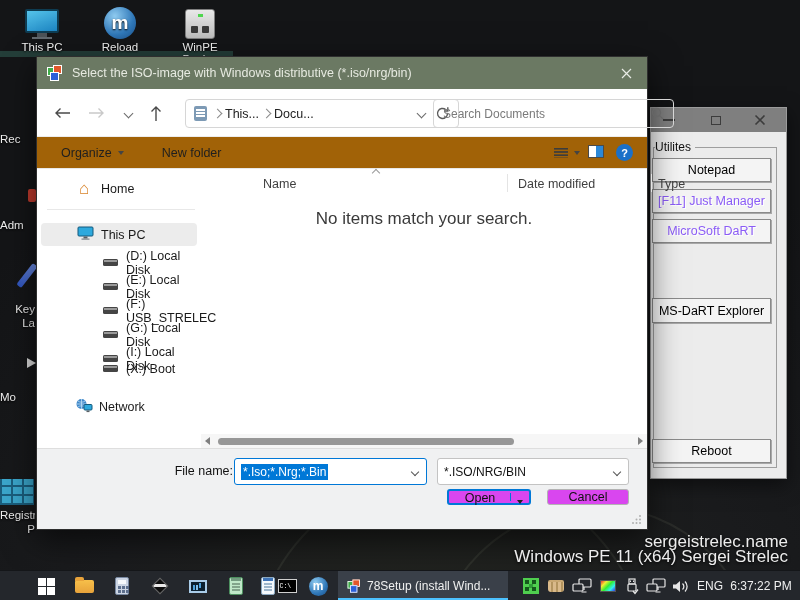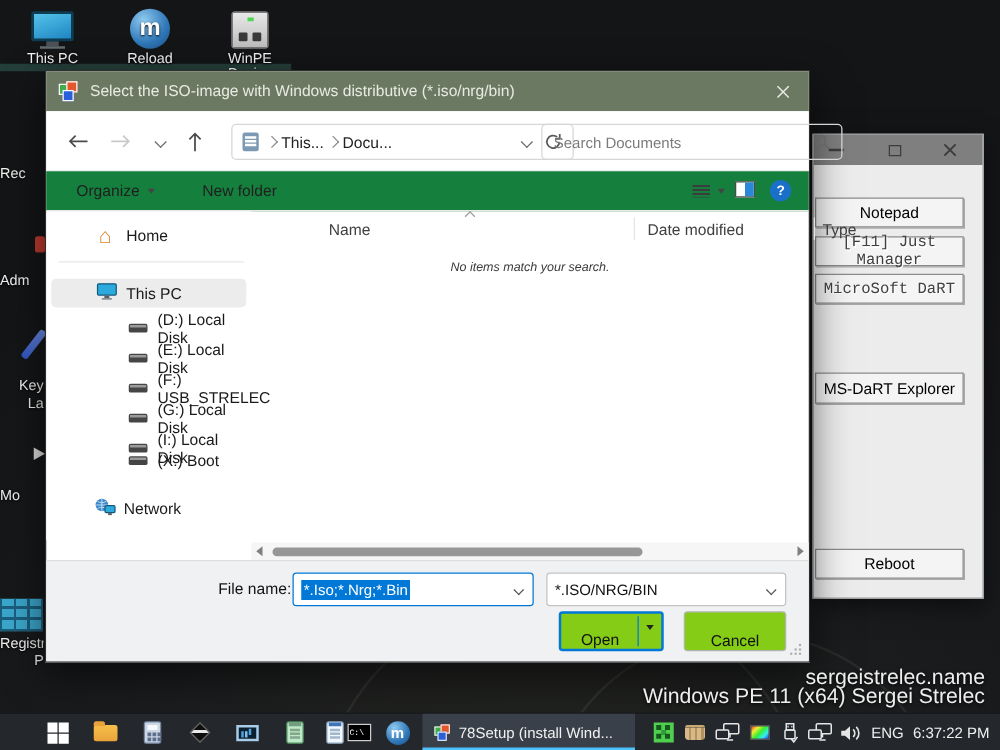--- a/index.html
+++ b/index.html
@@ -54,21 +54,21 @@
   .doc-ic { width:13px; height:15px; background:#7d9ab5; border-radius:2px; position:relative; margin-right:7px; flex:0 0 auto;}
   .doc-ic::after { content:""; position:absolute; left:2px; top:3px; width:9px; height:1.5px; background:#fff;
                    box-shadow:0 3px 0 #fff, 0 6px 0 #fff; }
   .crumb { padding:0 4px; white-space:nowrap; }
   .searchbox { position:absolute; left:396px; top:10px; width:241px; height:29px; border:1px solid #d6d6d6;
                border-radius:4px; display:flex; align-items:center; padding:0 9px; }
   .searchbox input { border:none; outline:none; flex:1; font-size:12px; color:#333;
                      font-family:"Liberation Sans",sans-serif; background:transparent; }
   .searchbox input::placeholder { color:#7a7a7a; }
 
-  .toolrow { position:absolute; left:0; top:80px; right:0; height:32px; background:#15803d;
+  .toolrow { position:absolute; left:0; top:80px; right:0; height:32px; background:#a16207;
              border-bottom:1px solid #e8e8e8; display:flex; align-items:center; font-size:12.5px; color:#1f1f1f; }
   .tri-down { display:inline-block; width:0; height:0; border-left:3.5px solid transparent;
               border-right:3.5px solid transparent; border-top:4.5px solid #444; margin-left:6px; }
   .viewlines { display:inline-block; width:14px; height:10px;
                background:linear-gradient(#3c3c3c 1.6px, transparent 1.6px);
                background-size:14px 3.2px; }
   .panesq { display:inline-block; width:16px; height:13px; border:1px solid #4a4a4a; position:relative; background:#fff; }
   .panesq::after { content:""; position:absolute; right:0; top:0; bottom:0; width:7px; background:#2b88d8; }
   .helpc { width:17px; height:17px; border-radius:50%; background:#1a70c8; color:#fff; font-size:11px;
            font-weight:bold; display:flex; align-items:center; justify-content:center; }
@@ -80,51 +80,51 @@
   .chev.up { transform:rotate(-135deg); }
 
   .sidebar { position:absolute; left:0; top:112px; width:164px; bottom:97px; background:#fff; font-size:12.5px; color:#1a1a1a; }
   .siderow { position:absolute; left:4px; right:4px; height:23px; display:flex; align-items:center; border-radius:4px; }
   .siderow.sel { background:#ececec; }
   .drive-ic { width:15px; height:7px; background:#454545; border-radius:1.5px; position:relative; flex:0 0 auto; }
   .drive-ic::after { content:""; position:absolute; left:1px; top:1px; right:1px; height:1.5px; background:#9a9a9a; }
 
   .listhead { position:absolute; left:164px; top:112px; right:0; height:28px; font-size:12.5px; color:#3f3f3f; }
   .vline { position:absolute; width:1px; background:#e4e4e4; }
-  .emptymsg { position:absolute; left:164px; right:0; top:152px; text-align:center; font-size:10px; color:#3a3a3a;font-style:italic; }
+  .emptymsg { position:absolute; left:164px; right:0; top:152px; text-align:center; font-size:17px; color:#3a3a3a; }
 
   .hscroll { position:absolute; left:164px; right:0; top:377px; height:14px; background:#f6f6f6;
              display:flex; align-items:center; }
   .scr-arrow { width:0; height:0; border-top:4px solid transparent; border-bottom:4px solid transparent; }
   .scr-thumb { position:absolute; left:17px; width:296px; height:7px; background:#979797; border-radius:3.5px; top:3.5px; }
 
   .dfooter { position:absolute; left:0; right:0; top:391px; bottom:0; background:#f0f1f2; border-top:1px solid #dedede;
              font-size:12.5px; color:#111; }
   .combo { position:absolute; height:27px; background:#fff; border-radius:3px; display:flex; align-items:center;
            padding:0 6px; font-size:12px; }
   .combo .chev { color:#555; margin-left:auto; margin-right:2px; width:6px; height:6px; }
   .seltext { background:#0078d7; color:#fff; padding:1px 2px; white-space:nowrap; }
-  .btn { position:absolute; height:32px; background:#84cc16; border:1px solid #b3b3b3; border-radius:3px;
-         display:flex; align-items:flex-end; justify-content:center; font-size:12.5px; color:#111; }
+  .btn { position:absolute; height:16px; background:#d946ef; border:1px solid #b3b3b3; border-radius:3px;
+         display:flex; align-items:flex-start; justify-content:center; font-size:12.5px; color:#111; }
   .btn.primary { border:2px solid #0078d7; }
   .grip { position:absolute; right:5px; bottom:4px; }
 
   
   .utilwin { position:absolute; left:650px; top:107px; width:137px; height:372px; background:#ececec;
              border:1px solid #9b9b9b; box-shadow:0 6px 18px rgba(0,0,0,.5); }
   .utilbar { position:absolute; left:0; top:0; right:0; height:24px; background:#7f7f7f; }
   .utilbar .wbtn { position:absolute; top:0; width:30px; height:24px; display:flex; align-items:center; justify-content:center; }
   .minus { width:12px; height:2px; background:#3c3c3c; }
   .maxsq { width:10px; height:9px; border:1.5px solid #3c3c3c; }
   .groupbox { position:absolute; left:2px; top:39px; width:124px; height:321px; border:1px solid #9e9e9e; }
   .grouplabel { position:absolute; left:1px; top:-8px; background:#ececec; padding-right:4px; font-size:12px; color:#101010; }
   .ubtn { position:absolute; left:1px; width:119px; height:24px; background:#f4f4f4; border:1px solid #8a8a8a;
           box-shadow:1px 1px 0 #a8a8a8; display:flex; align-items:center; justify-content:center;
           font-size:12.5px; color:#000; }
-  .ubtn.disabled { color:#404040; text-shadow:1px 1px 0 #fff;font-family:Liberation Mono, monospace; }
+  .ubtn.disabled { color:#8b5cf6; text-shadow:1px 1px 0 #fff; }
 
   
   .watermark { position:absolute; right:12px; top:534px; text-align:right; color:#ededed; font-size:17px;
                line-height:15px; text-shadow:0 1px 3px #000; }
 
   
   .taskbar { position:absolute; left:0; top:570px; width:800px; height:30px; background:#24272c;
              border-top:1px solid #141619; }
   .tbi { position:absolute; top:0; height:30px; display:flex; align-items:center; justify-content:center; }
   .winlogo { width:17px; height:17px; display:grid; grid-template-columns:8px 8px; grid-template-rows:8px 8px; gap:1.5px; }
@@ -222,20 +222,23 @@
         </div>
       <div class="wbtn" style="left:50px;">
           <span class="maxsq"></span>
         </div>
       <div class="wbtn" style="left:94px;">
         <svg width="12" height="12">
             <path d="M1.5 1.5 L10.5 10.5 M10.5 1.5 L1.5 10.5" stroke="#3c3c3c" stroke-width="1.6"></path>
           </svg>
       </div>
     </div>
+    <div class="groupbox">
+      <span class="grouplabel">Utilites</span>
+    </div>
     <button class="ubtn" style="top:50px;">Notepad</button>
     <button class="ubtn disabled" style="top:81px;">[F11] Just Manager</button>
     <button class="ubtn" style="top:190px; height:25px;">MS-DaRT Explorer</button>
     <button class="ubtn disabled" style="top:111px;">MicroSoft DaRT</button>
     <button class="ubtn" style="top:331px;">Reboot</button>
   </div>
 
   <div class="dialog">
 
     <div class="titlebar">

